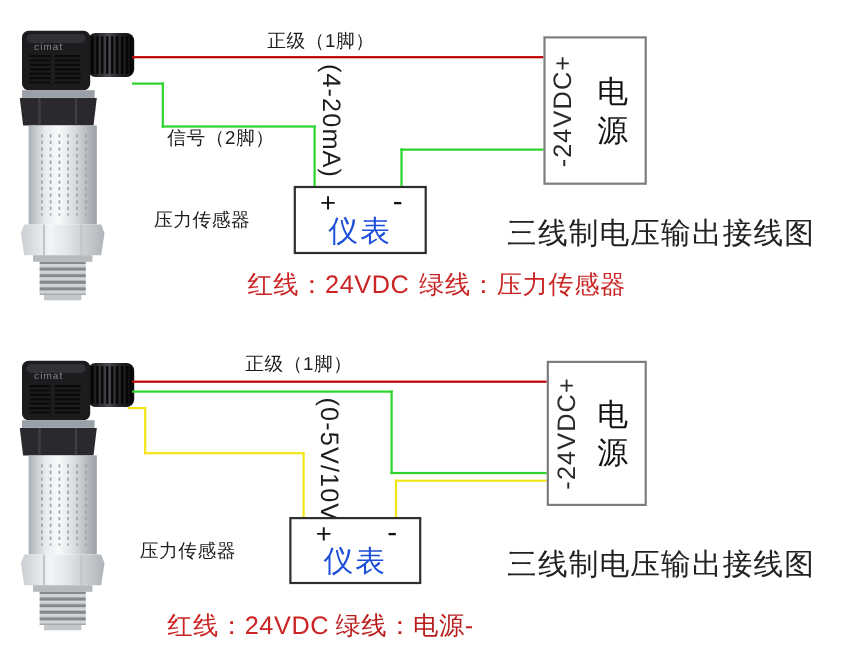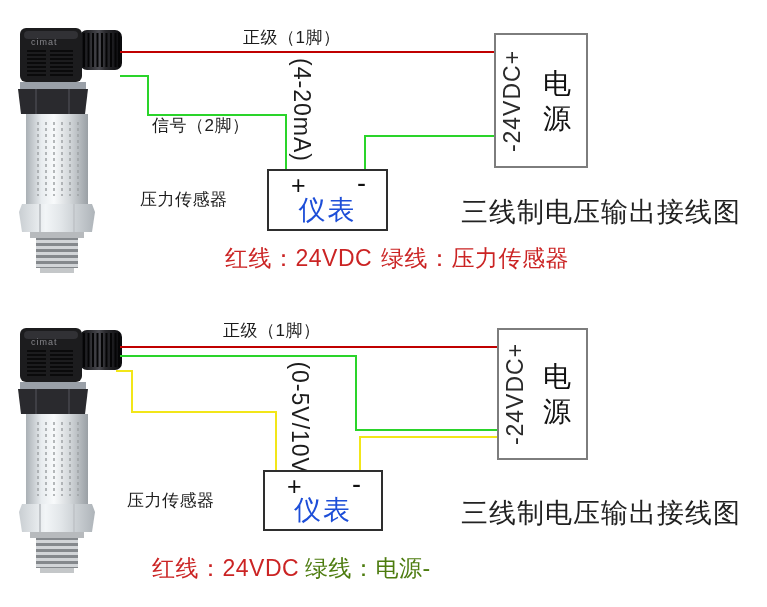--- a/index.html
+++ b/index.html
@@ -138,15 +138,15 @@
     <span class="iname">仪表</span>
   </div>
 
   <div class="pwr" style="left:497px;top:328px;width:91px;height:132px">
     <span class="vdc">-24VDC+</span>
     <span class="pname">电源</span>
   </div>
 
   <div class="title" style="left:461px;top:495px">三线制电压输出接线图</div>
   <div class="red-note" style="left: 152px; top: 553px; color: rgb(203, 36, 36);">红线：24VDC</div>
-  <div class="red-note" style="left: 305px; top: 553px; color: #4d7c0f;">绿线：电源-</div>
+  <div class="red-note" style="left: 305px; top: 553px; color: #b91c1c;">绿线：电源-</div>
 
 </div>
 
 </body></html>

